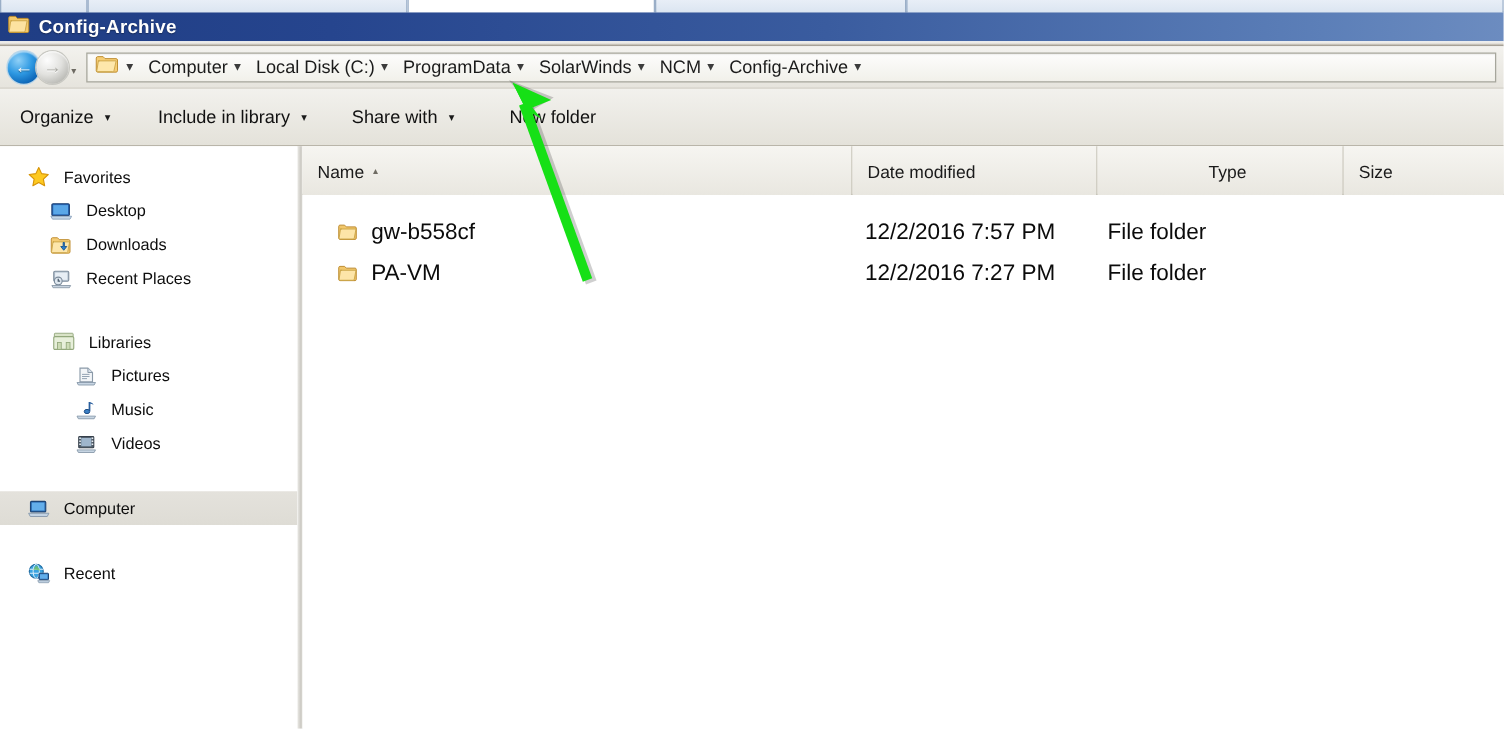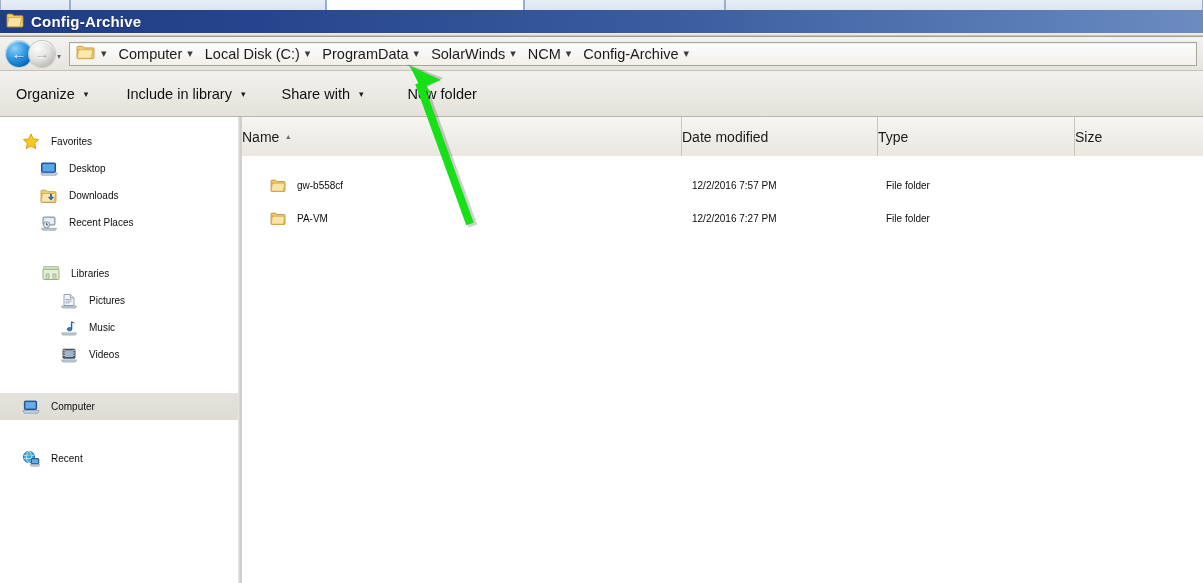--- a/index.html
+++ b/index.html
@@ -96,51 +96,51 @@
     position:absolute; left:0; top:117px; width:238px; height:466px;
     background:#ffffff; overflow:hidden;
   }
   .side-divider{
     position:absolute; left:238px; top:117px; width:4px; height:466px;
     background:linear-gradient(to right,#e9e8e4,#cfcdc7 60%,#d7d5cf);
   }
   .sgroup{ margin-top:14px; }
   .srow{
     display:flex; align-items:center; height:27px; padding-left:22px;
-    font-size:10px; color:#0d0d0d;
+    font-size:13px; color:#0d0d0d;
   }
   .srow.child{ padding-left:40px; }
   .srow.selected{ background:linear-gradient(#e4e2dc,#dedcd5); }
   .srow .sicon{ width:20px; height:18px; margin-right:9px; display:flex; align-items:center; }
   .srow .slabel{ line-height:1; }
 
   
   .listpane{
     position:absolute; left:242px; top:117px; width:961px; height:466px;
     background:#ffffff;
   }
   .colhead{
     position:relative; height:39px; width:961px;
     background:linear-gradient(#f4f3ef,#e6e4dd);
     border-bottom:1px solid #b7b3a7;
     display:flex;
   }
   .col{
     display:flex; align-items:center; height:39px;
     border-right:1px solid #c9c6bb;
-    font-size:14px; color:#1a1a1a; 
+    font-size:14px; color:#1a1a1a; padding-left:12px;
     background:linear-gradient(#f6f5f1,#e9e7e0);
   }
   .col .sortarrow{ font-size:8px; margin-left:7px; color:#6f6c63; }
   .col.c-name{ width:440px; }
   .col.c-date{ width:196px; }
-  .col.c-type{ width:197px; }
+  .col.c-type{ width:197px;justify-content:center; }
   .col.c-size{ width:128px; }
 
-  .frow{ display:flex; align-items:center; height:33px; font-size:10px; color:#0b0b0b; }
+  .frow{ display:flex; align-items:center; height:33px; font-size:18px; color:#0b0b0b; }
   .frow .fname{ width:440px; display:flex; align-items:center; padding-left:28px; }
   .frow .fname .fi{ margin-right:10px; display:flex; align-items:center; }
   .frow .fdate{ width:196px; padding-left:10px; }
   .frow .ftype{ width:197px; padding-left:8px; }
   .frow .fsize{ width:128px; padding-left:8px; }
 
   
   .annot{ position:absolute; left:0; top:0; width:1203px; height:583px; pointer-events:none; }
 </style>
 </head>

